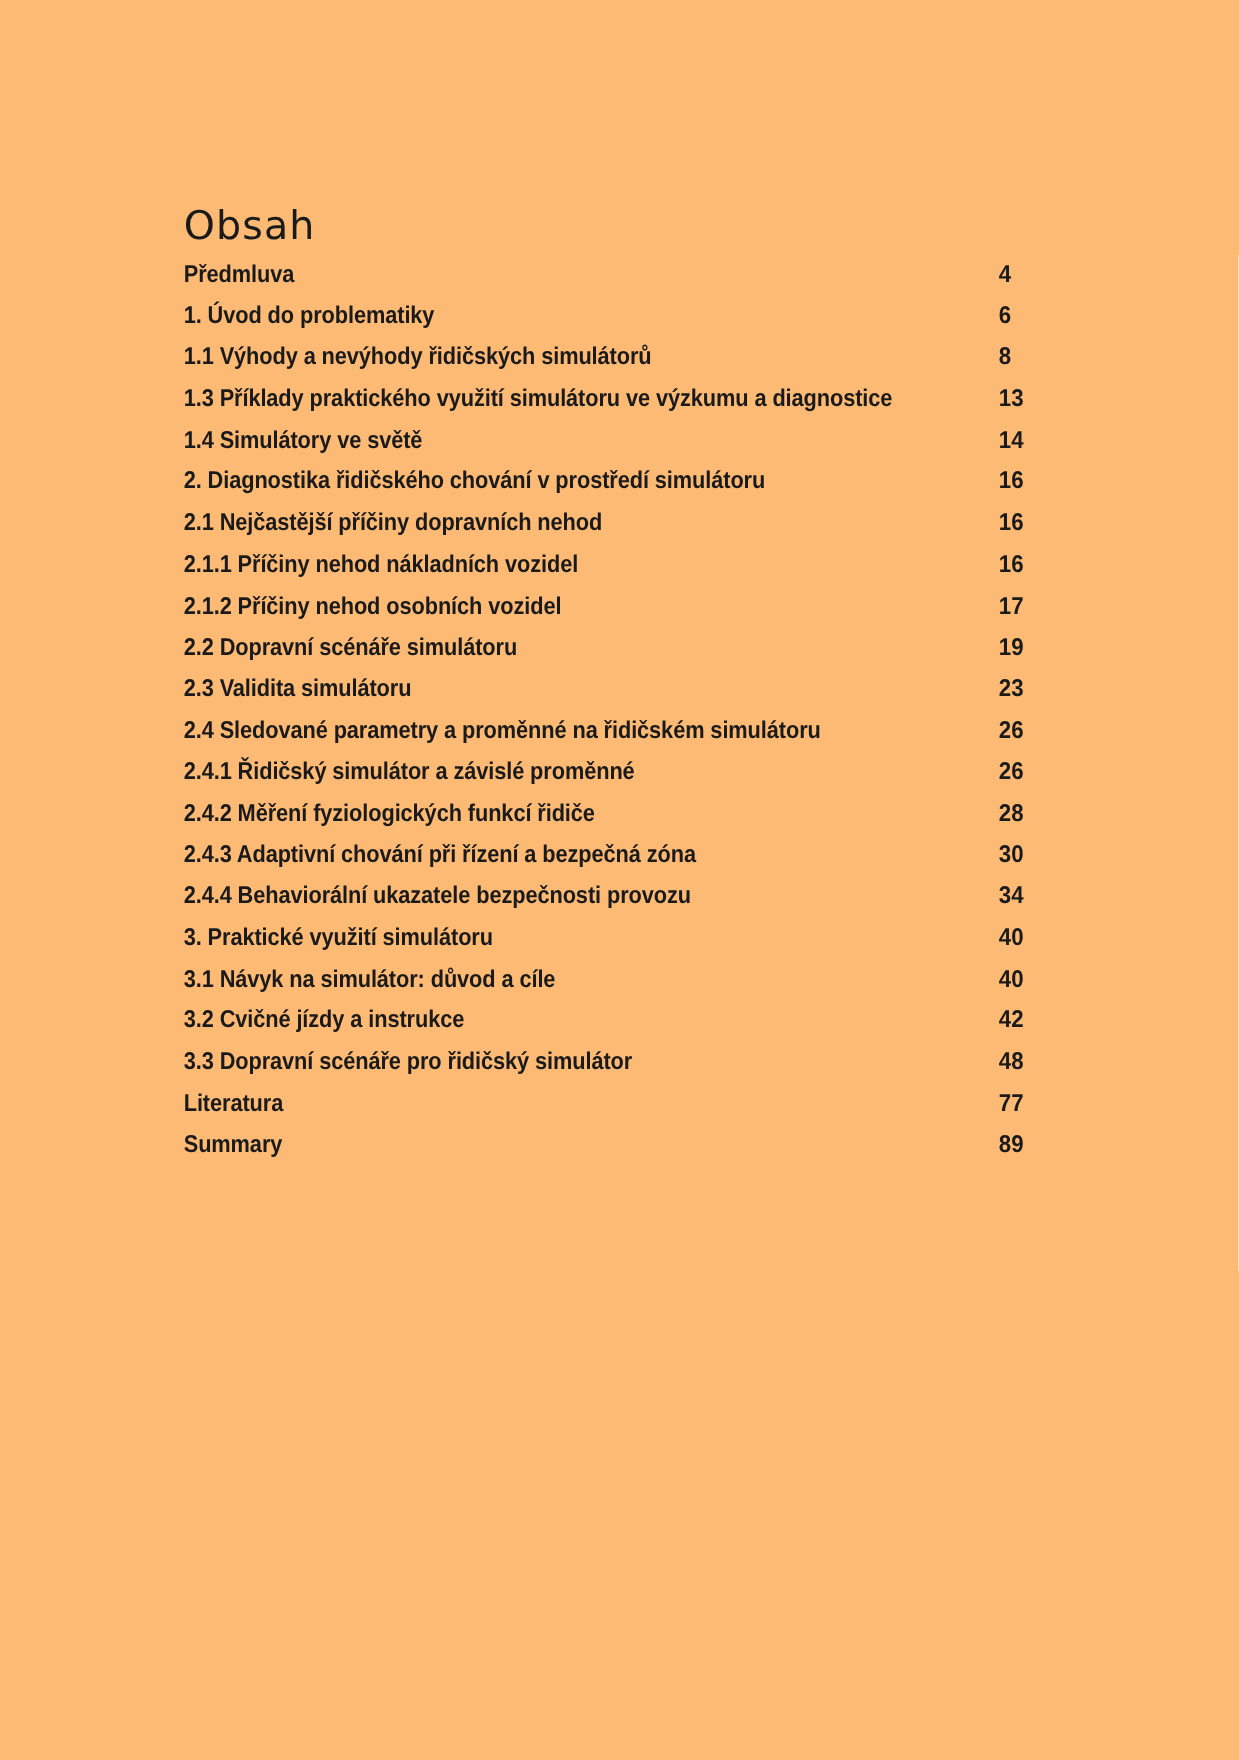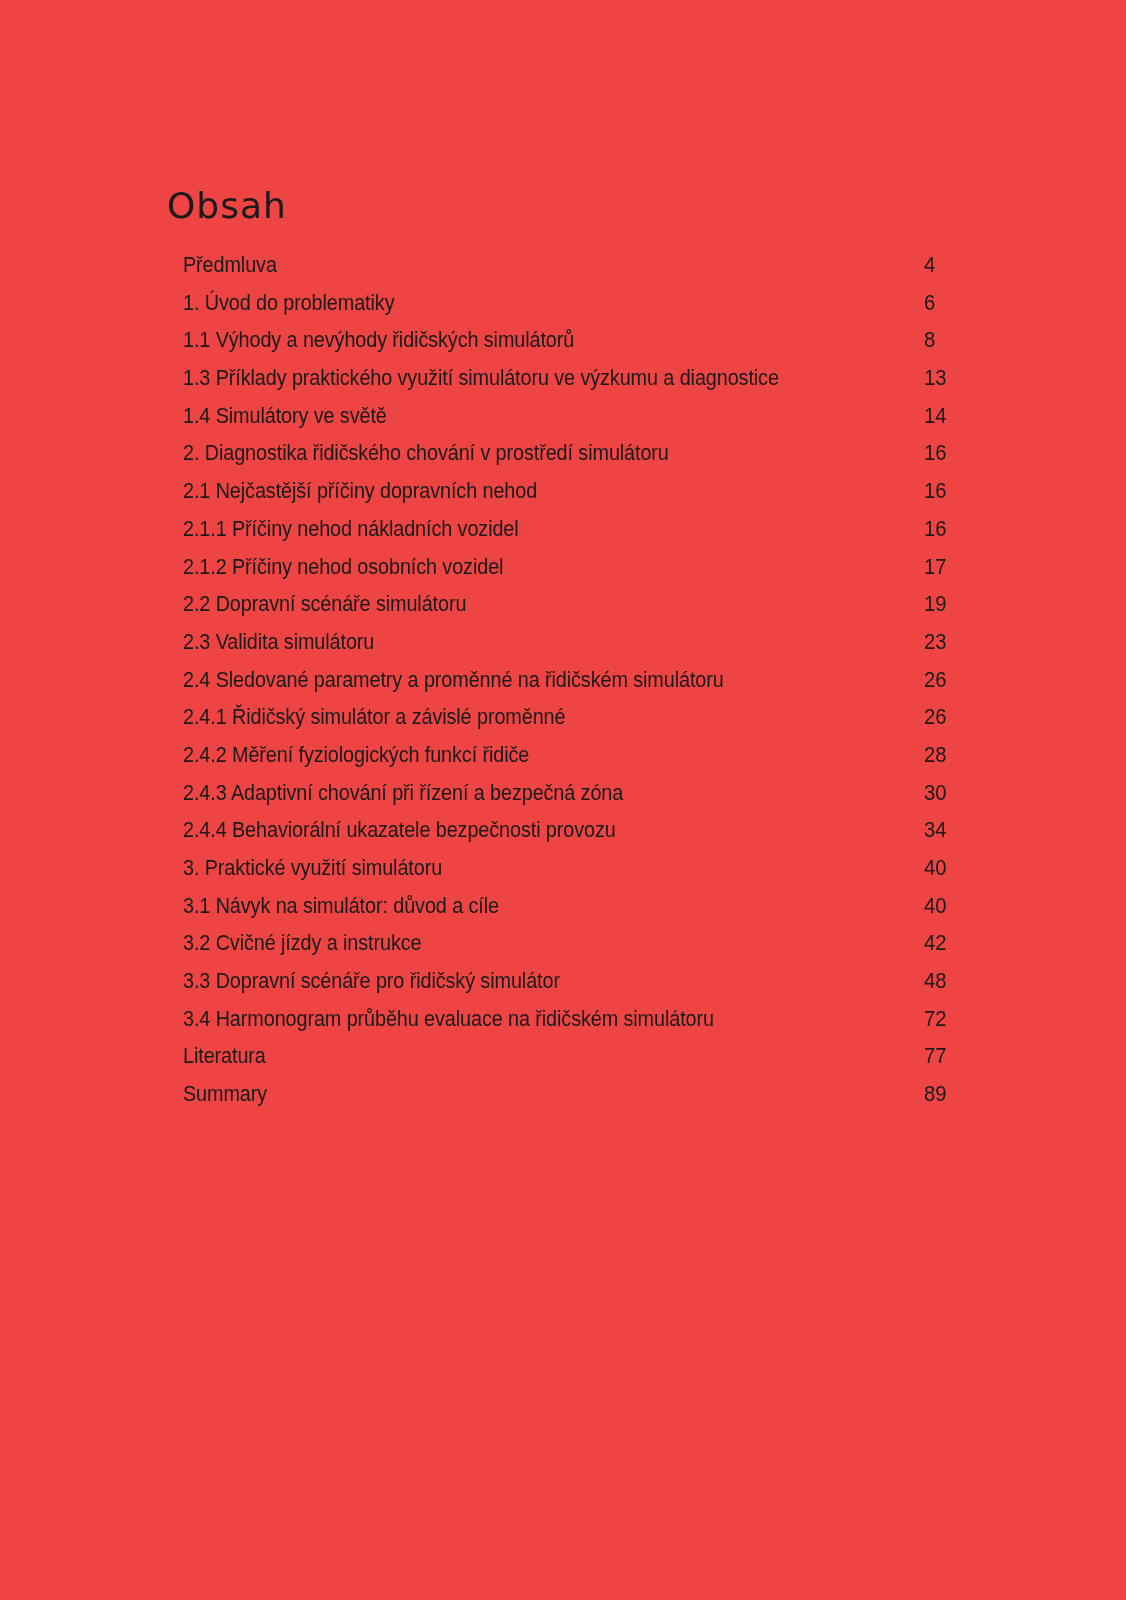--- a/index.html
+++ b/index.html
@@ -13,42 +13,43 @@
       position: relative;
       overflow: hidden;
       color: #1a1a1a;
       font-family: "Liberation Sans", sans-serif;
     }
     .page {
       position: absolute;
       left: 0; top: 0;
       width: 1126px;
       height: 1600px;
-      background: #ef4444;
+      background: #fdba74;
     }
     .toc {
       position: absolute;
       left: 167px;
       top: 184px;
       width: 800px;
     }
     .toc-title {
       font-family: "DejaVu Sans", sans-serif;
       font-size: 36px;
       font-weight: normal;
       letter-spacing: 1px;
       line-height: 44px;
       margin: 0;
       height: 46px;
       color: #1a1a1a;
     }
     .toc-list {
-      margin: 16px;
+      margin: 0;
       padding: 0;
       list-style: none;
+      font-weight: bold;
     }
     .toc-item {
       position: relative;
       height: 37.7px;
       line-height: 37.7px;
       font-size: 22px;
       white-space: nowrap;
     }
     .toc-label {
       position: absolute;
@@ -151,24 +152,20 @@
         </li>
       <li class="toc-item">
           <span class="toc-label">3.2 Cvičné jízdy a instrukce</span>
           <span class="toc-page">42</span>
         </li>
       <li class="toc-item">
           <span class="toc-label">3.3 Dopravní scénáře pro řidičský simulátor</span>
           <span class="toc-page">48</span>
         </li>
       <li class="toc-item">
-          <span class="toc-label">3.4 Harmonogram průběhu evaluace na řidičském simulátoru</span>
-          <span class="toc-page">72</span>
-        </li>
-      <li class="toc-item">
           <span class="toc-label">Literatura</span>
           <span class="toc-page">77</span>
         </li>
       <li class="toc-item">
           <span class="toc-label">Summary</span>
           <span class="toc-page">89</span>
         </li>
     </ul>
   </div>
 </div>

